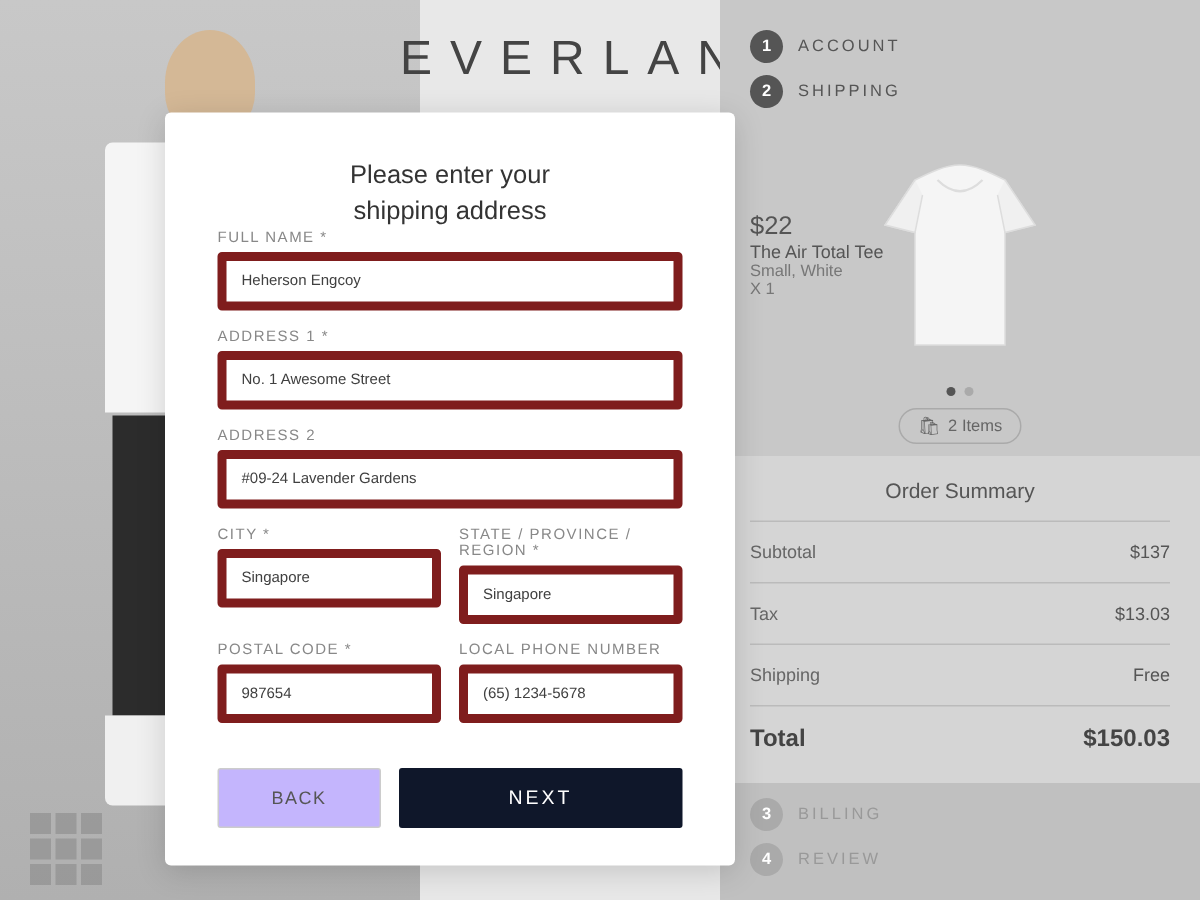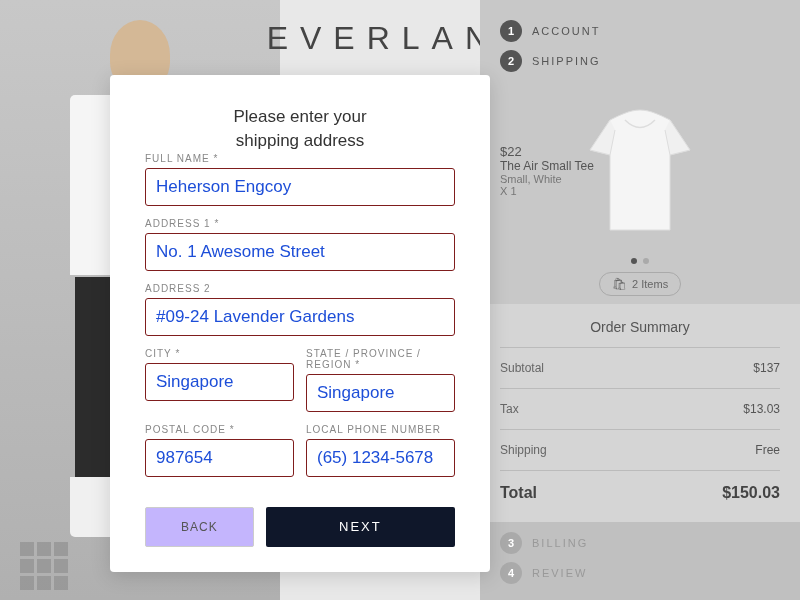--- a/index.html
+++ b/index.html
@@ -121,21 +121,21 @@
     .tshirt-svg { width: 100%; height: 100%; }
 
     .product-info {
       position: absolute;
       left: 20px;
       top: 50%;
       transform: translateY(-50%);
       text-align: left;
     }
     .product-price {
-      font-size: 13px;
+      font-size: 17px;
       color: #555;
       font-weight: 500;
     }
     .product-name {
       font-size: 12px;
       color: #555;
       font-weight: 500;
     }
     .product-variant {
       font-size: 11px;
@@ -241,25 +241,25 @@
     .field-label {
       font-size: 10px;
       color: #888;
       letter-spacing: 1px;
       display: block;
       margin-bottom: 4px;
       text-transform: uppercase;
     }
     .form-input {
       width: 100%;
-      border: 1px solid #7f1d1d;
+      border: 6px solid #7f1d1d;
       border-radius: 3px;
       padding: 8px 10px;
-      font-size: 17px;
-      color: #1d4ed8;
+      font-size: 10px;
+      color: #404040;
       outline: none;
       background: #fff;
     }
 
     .two-col {
       display: flex;
       gap: 12px;
     }
     .two-col .field-group {
       flex: 1;
@@ -353,21 +353,21 @@
       <div class="step-circle active">
         <span>2</span>
       </div>
       <span class="step-label">SHIPPING</span>
     </div>
   </div>
 
   <div class="product-image-area">
     <div class="product-info">
       <div class="product-price">$22</div>
-      <div class="product-name">The Air Small Tee</div>
+      <div class="product-name">The Air Total Tee</div>
       <div class="product-variant">Small, White</div>
       <div class="product-variant">X 1</div>
     </div>
 
     <div class="tshirt-graphic">
       <svg class="tshirt-svg" viewBox="0 0 120 140" xmlns="http://www.w3.org/2000/svg">
 
         <path d="M30,20 L10,50 L30,55 L30,130 L90,130 L90,55 L110,50 L90,20 C80,15 70,10 60,10 C50,10 40,15 30,20 Z" fill="#f5f5f5" stroke="#ddd" stroke-width="1"></path>
 
         <path d="M45,20 Q60,35 75,20" fill="none" stroke="#ddd" stroke-width="1.5"></path>

